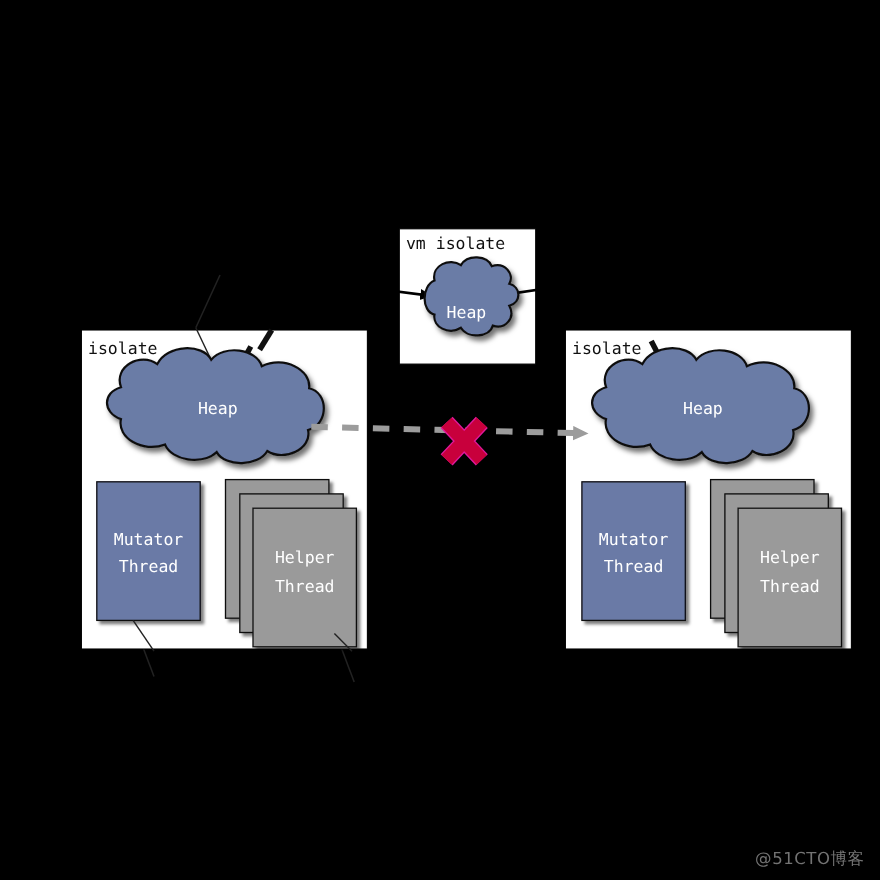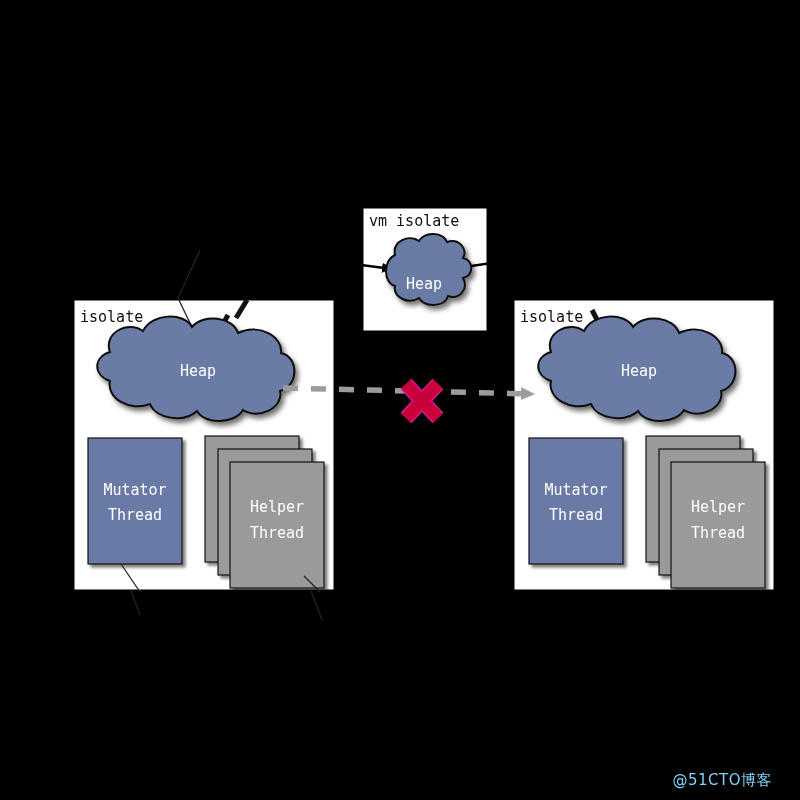--- a/index.html
+++ b/index.html
@@ -34,23 +34,23 @@
     font-size: 15px;
     fill: #111111;
   }
   .node-label {
     font-family: "DejaVu Sans Mono", "Liberation Mono", monospace;
     font-size: 15px;
     fill: #ffffff;
   }
   .watermark {
     position: absolute;
-    right: 28px;
+    right: 14px;
     bottom: 10px;
-    color: #7dd3fc;
+    color: #737373;
     font-family: "DejaVu Sans", "Liberation Sans", sans-serif;
     font-size: 15px;
     letter-spacing: 0.5px;
     user-select: none;
   }
 </style>
 </head>
 <body>
 
 <div id="stage">

